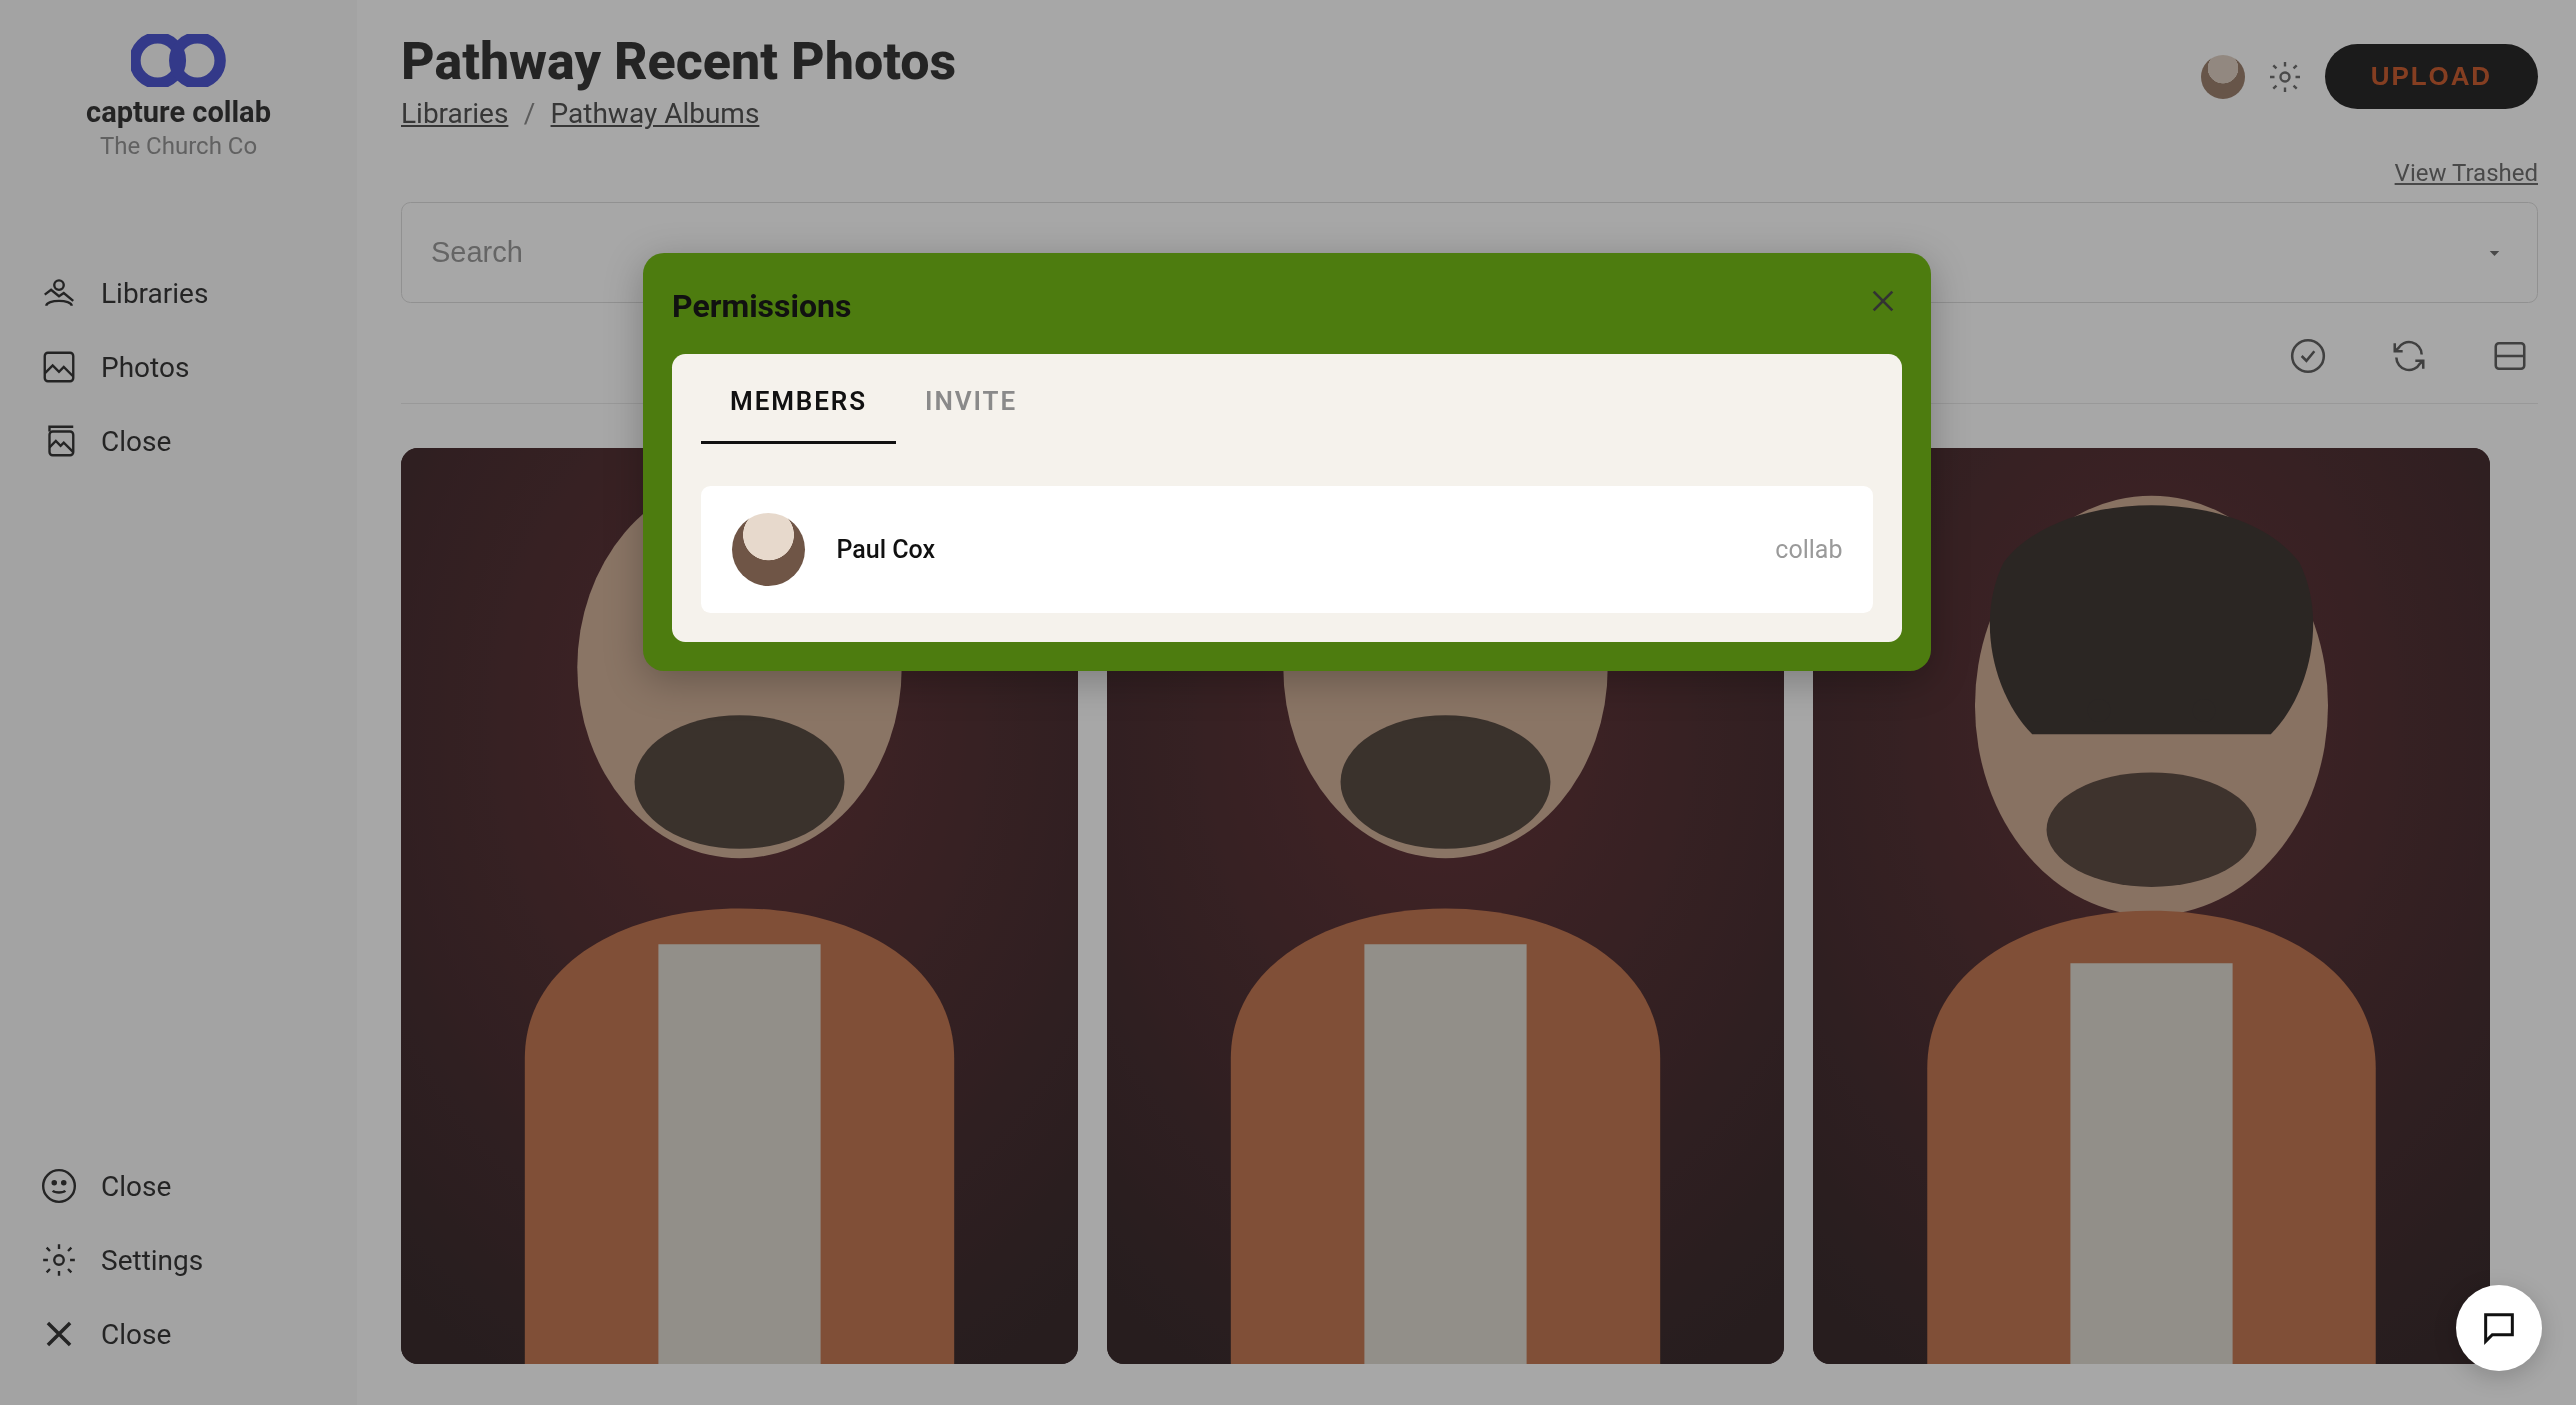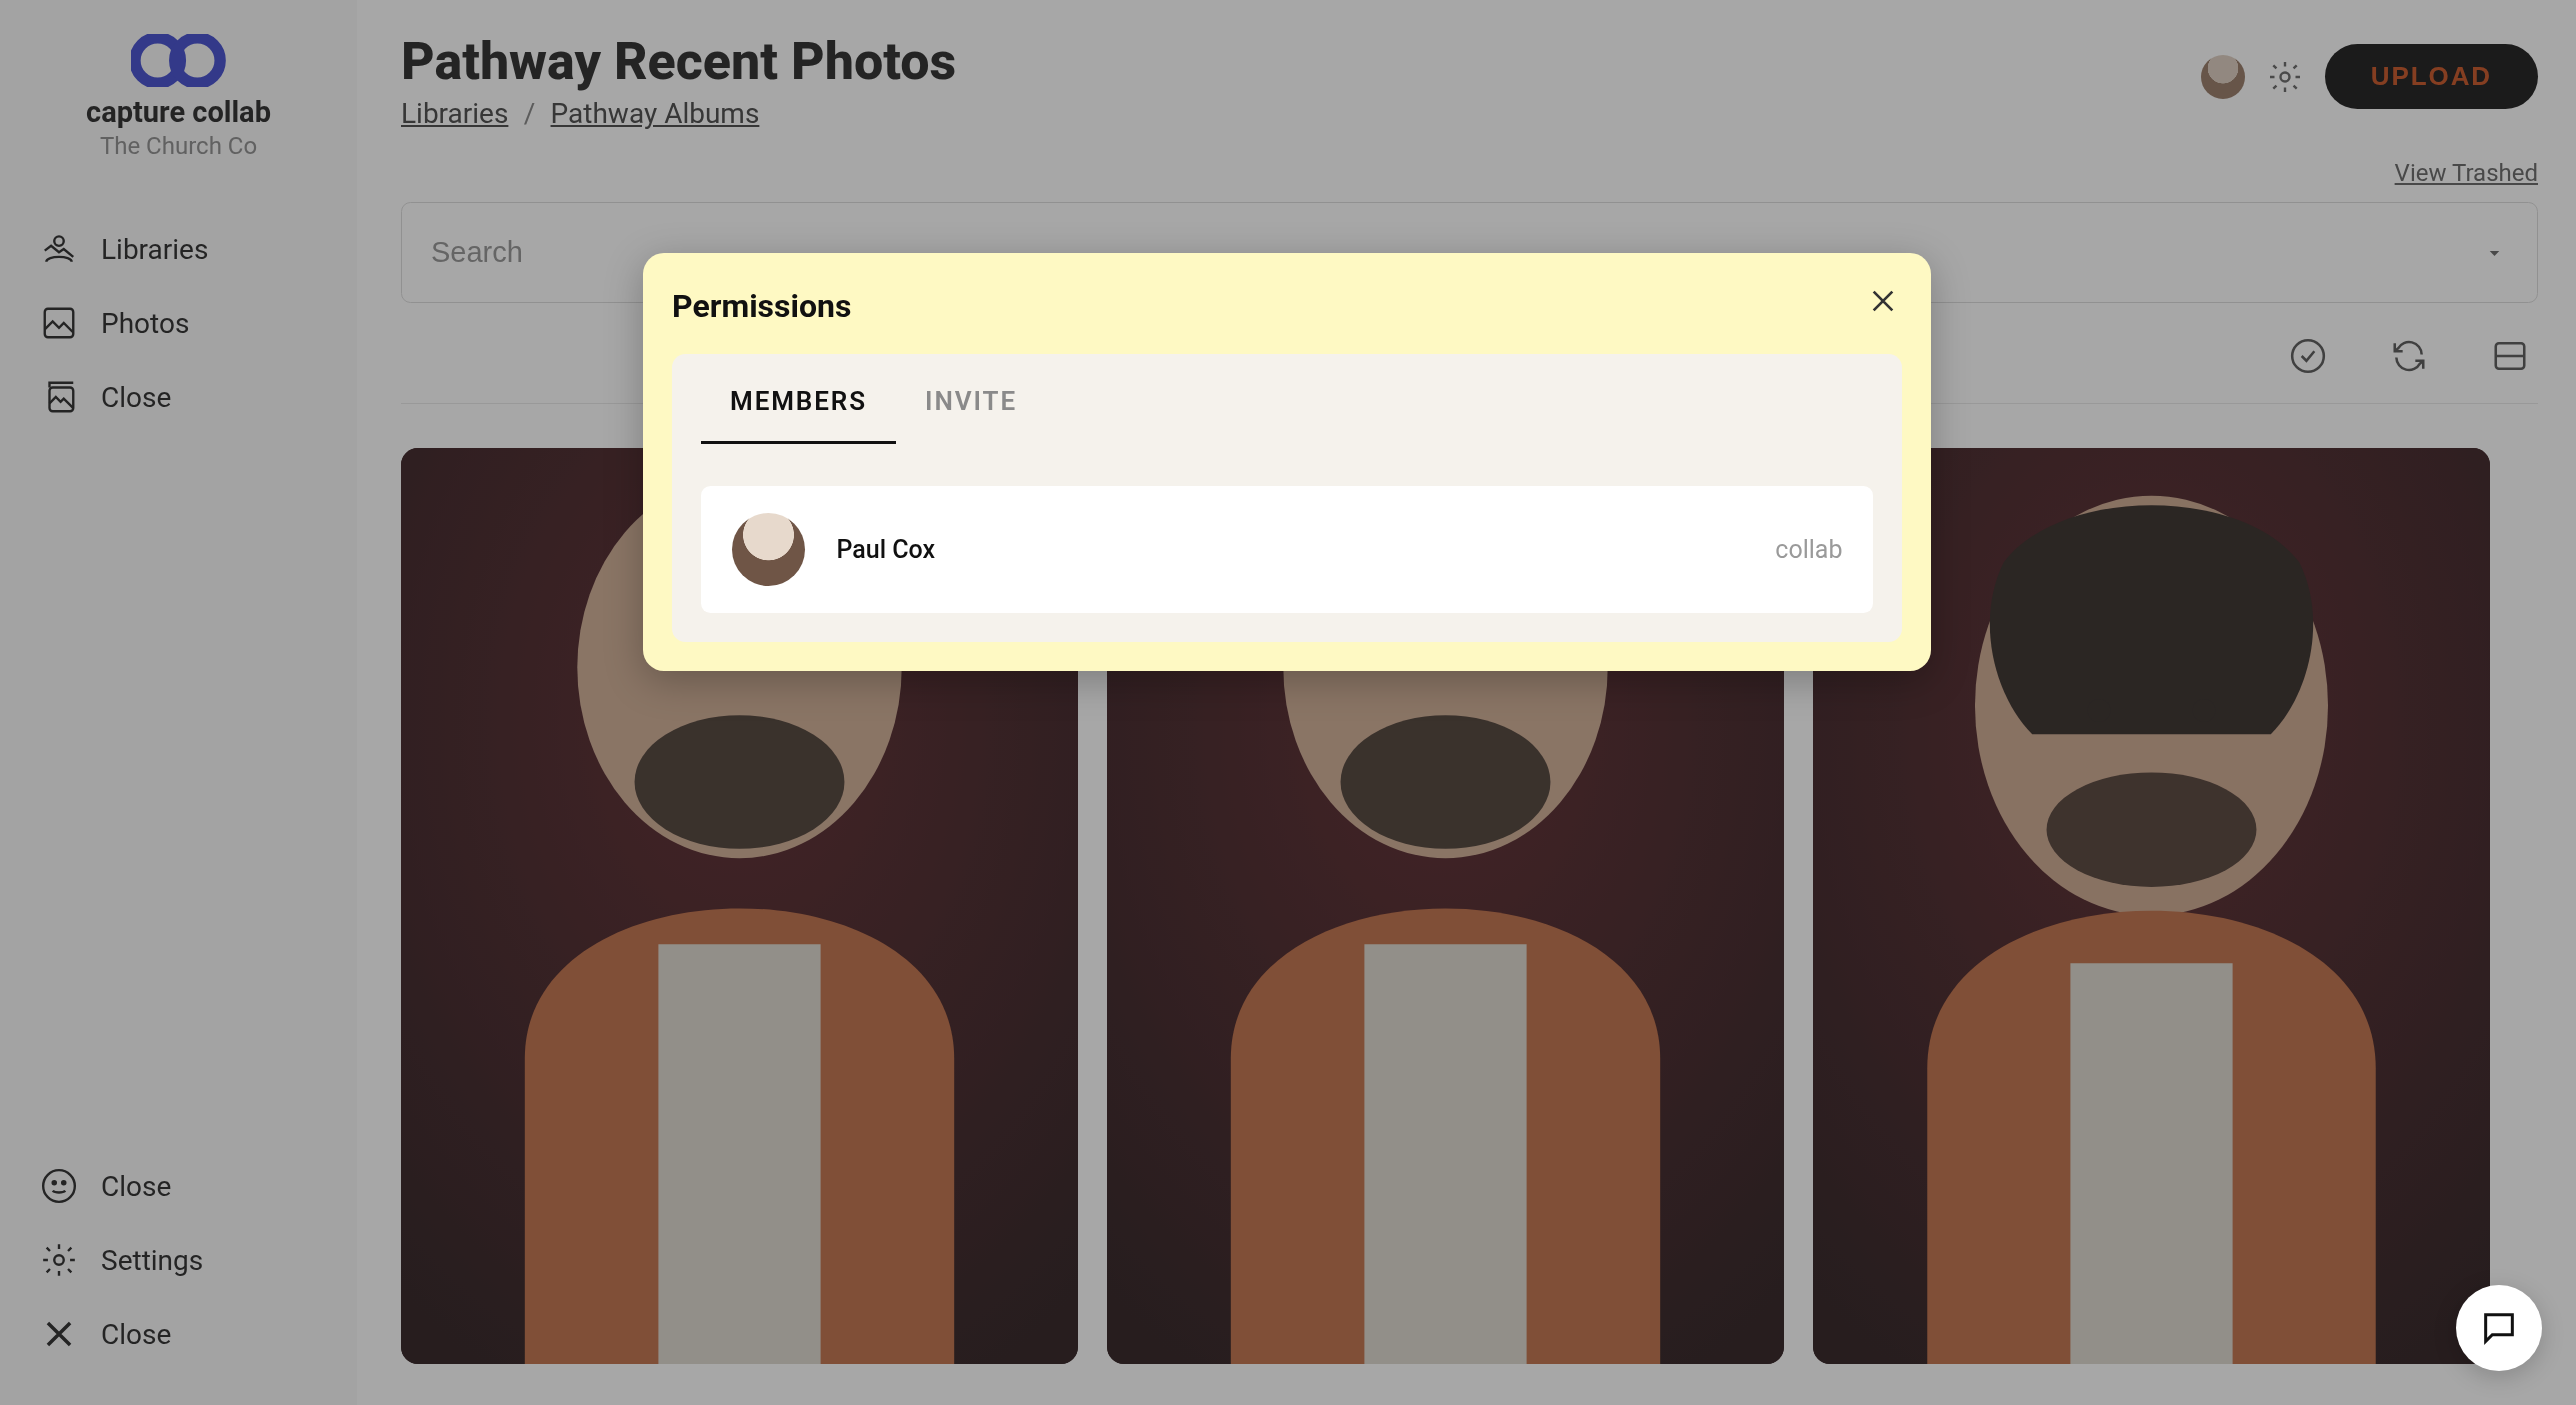--- a/index.html
+++ b/index.html
@@ -20,20 +20,21 @@
     width: 100%;
     height: 100%;
   }
   .sidebar {
     width: 357px;
     flex: 0 0 357px;
     background: #f7f7f8;
     display: flex;
     flex-direction: column;
     padding: 34px 0 34px 0;
+    gap: 44px;
   }
   .main {
     flex: 1;
     display: flex;
     flex-direction: column;
     padding: 25px 38px 0 44px;
     position: relative;
   }
   
   .brand {
@@ -136,21 +137,21 @@
   .photo-svg { width:100%; height:100%; display:block;}
   
   .overlay {
     position:absolute; inset:0;
     background: rgba(60,60,60,0.45);
   }
   .modal {
     position:absolute;
     left:643px; top:253px;
     width:1288px;
-    background:#fef9c3;
+    background:#4d7c0f;
     border-radius:21px;
     padding:34px 29px 29px 29px;
     box-shadow: 0 9.5px 38px rgba(0,0,0,0.25);
     display:flex; flex-direction:column;
   }
   .modal-title { font-size:32px; font-weight:700; margin-bottom:19px;}
   .modal-close {
     position:absolute; top:29px; right:29px;
     width:38px; height:38px; cursor:pointer;
     display:flex; align-items:center; justify-content:center;

